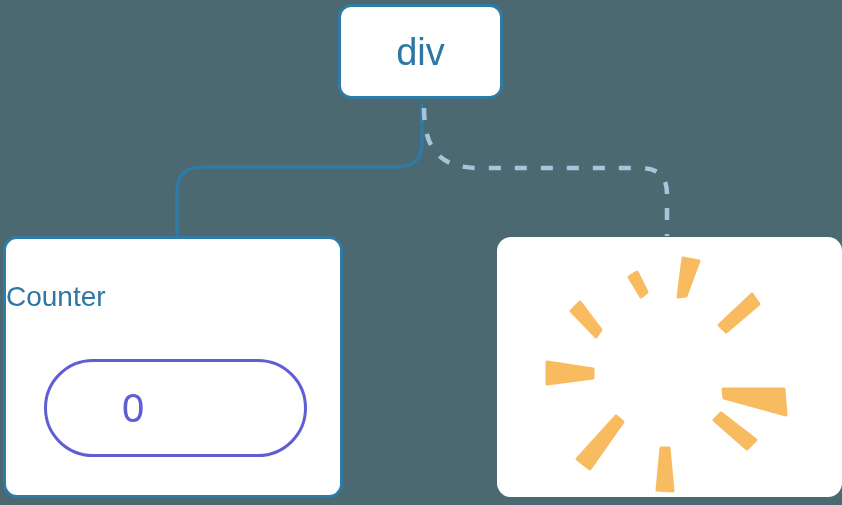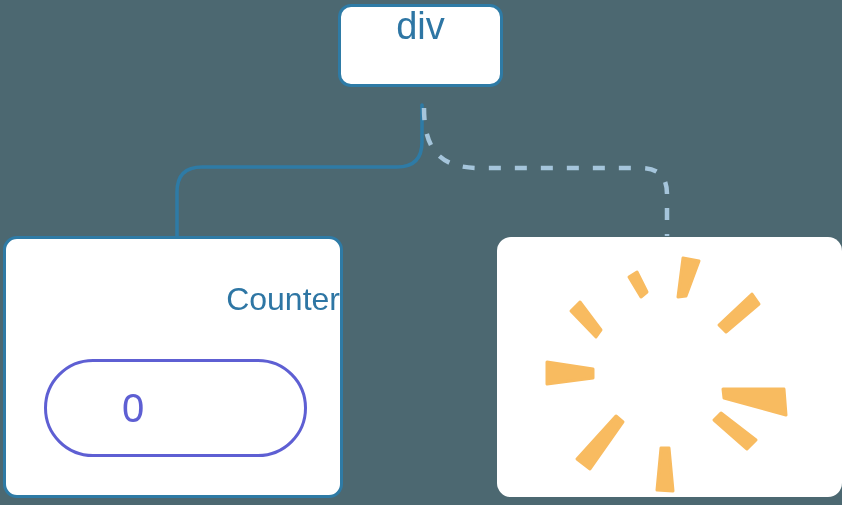--- a/index.html
+++ b/index.html
@@ -26,43 +26,43 @@
     pointer-events:none;
   }
   .edge-solid{
     fill:none;stroke:var(--line,#2E7BA6);stroke-width:3.5;stroke-linecap:round;
   }
   .edge-dashed{
     fill:none;stroke:var(--dashed-line,#A5C5DB);stroke-width:4.5;
     stroke-dasharray:12 14;stroke-linecap:butt;
   }
   .node.root{
-    position:absolute;left:338px;top:4px;width:165px;height:83px;
+    position:absolute;left:338px;top:4px;width:165px;height:95px;
     box-sizing:border-box;
     background:var(--card,#fff);
     border:3px solid var(--line,#2E7BA6);
     border-radius:13px;
-    display:flex;align-items:flex-start;justify-content:center;
+    display:flex;align-items:center;justify-content:center;
     color:var(--text,#2E76A4);
     font-size:38px;line-height:1;
   }
   .card{
     position:absolute;box-sizing:border-box;
     background:var(--card,#fff);
     border-radius:14px;
   }
   .counter-card{
     left:3px;top:236px;width:340px;height:262px;
     border:3px solid var(--line,#2E7BA6);
   }
   .counter-title{
     position:absolute;left:0;top:44px;width:100%;
-    text-align:right;
+    text-align:left;
     color:var(--text,#2E76A4);
-    font-size:32px;line-height:1;
+    font-size:28px;line-height:1;
   }
   .state-pill{
     position:absolute;left:38px;top:120px;width:263px;height:98px;
     box-sizing:border-box;
     border:3px solid var(--accent-purple,#5E5FD3);
     border-radius:60px;
     display:grid;grid-template-columns:172px 1fr;
     color:var(--accent-purple,#5E5FD3);
     font-size:40px;line-height:1;
   }

